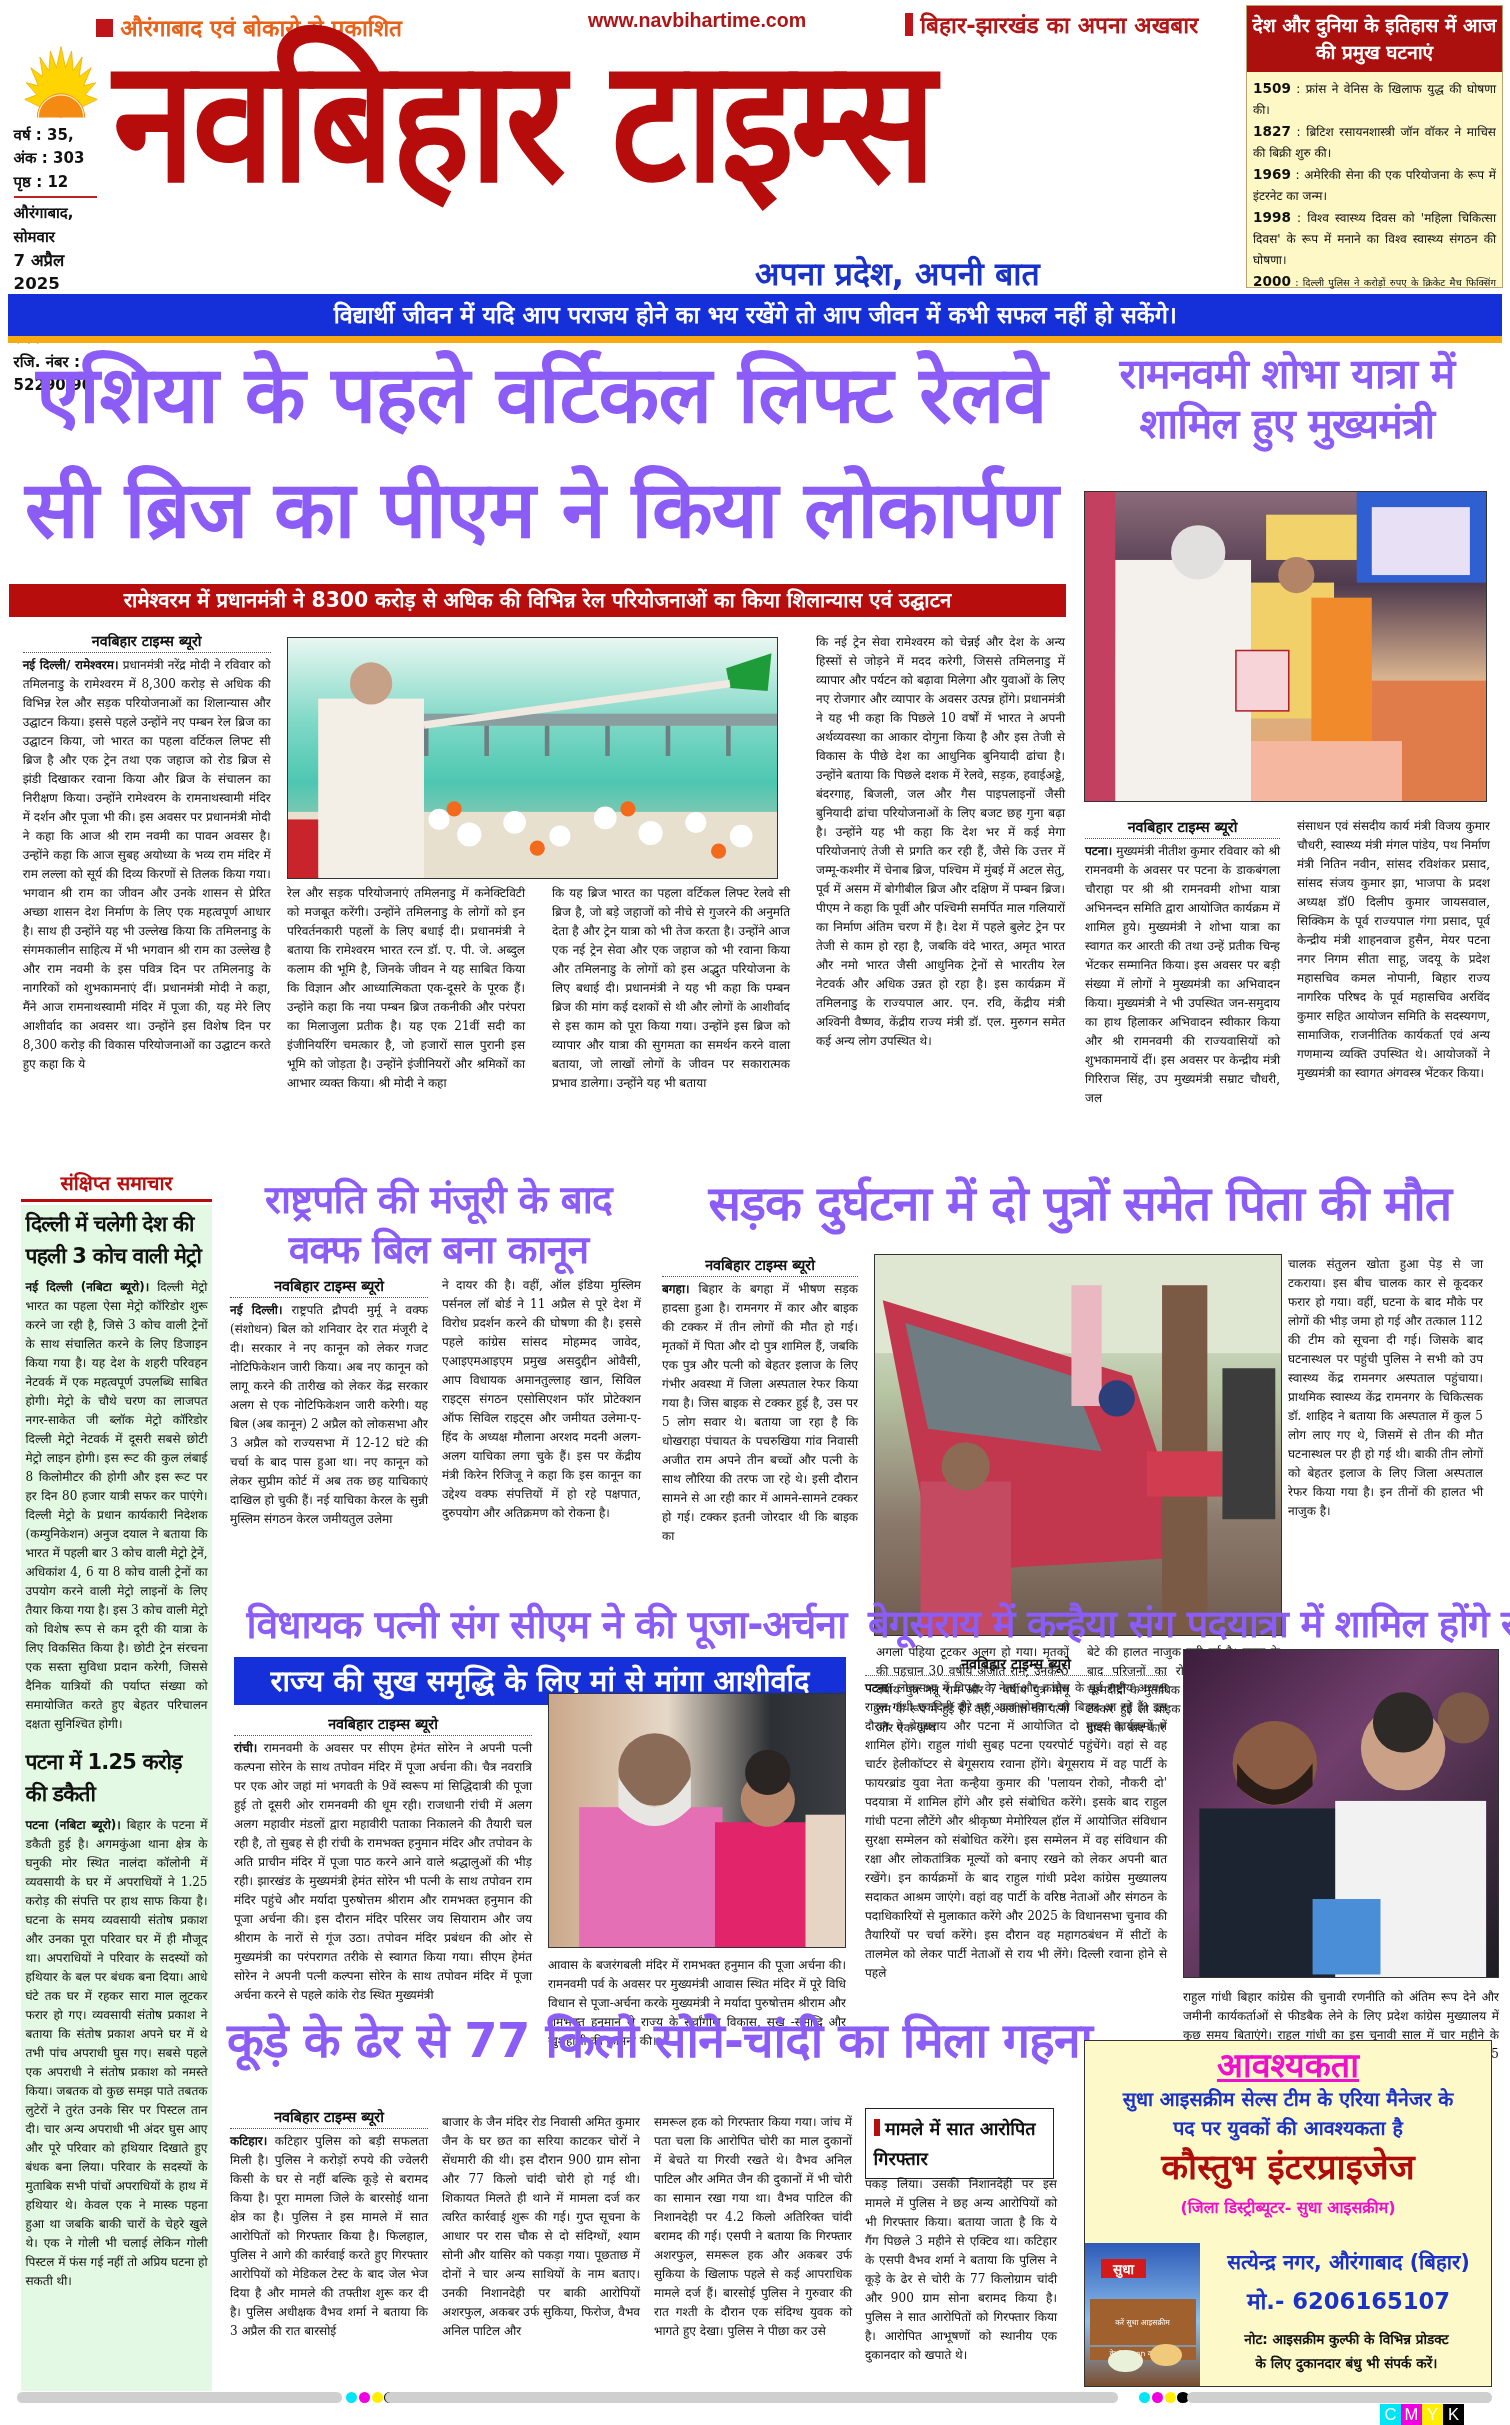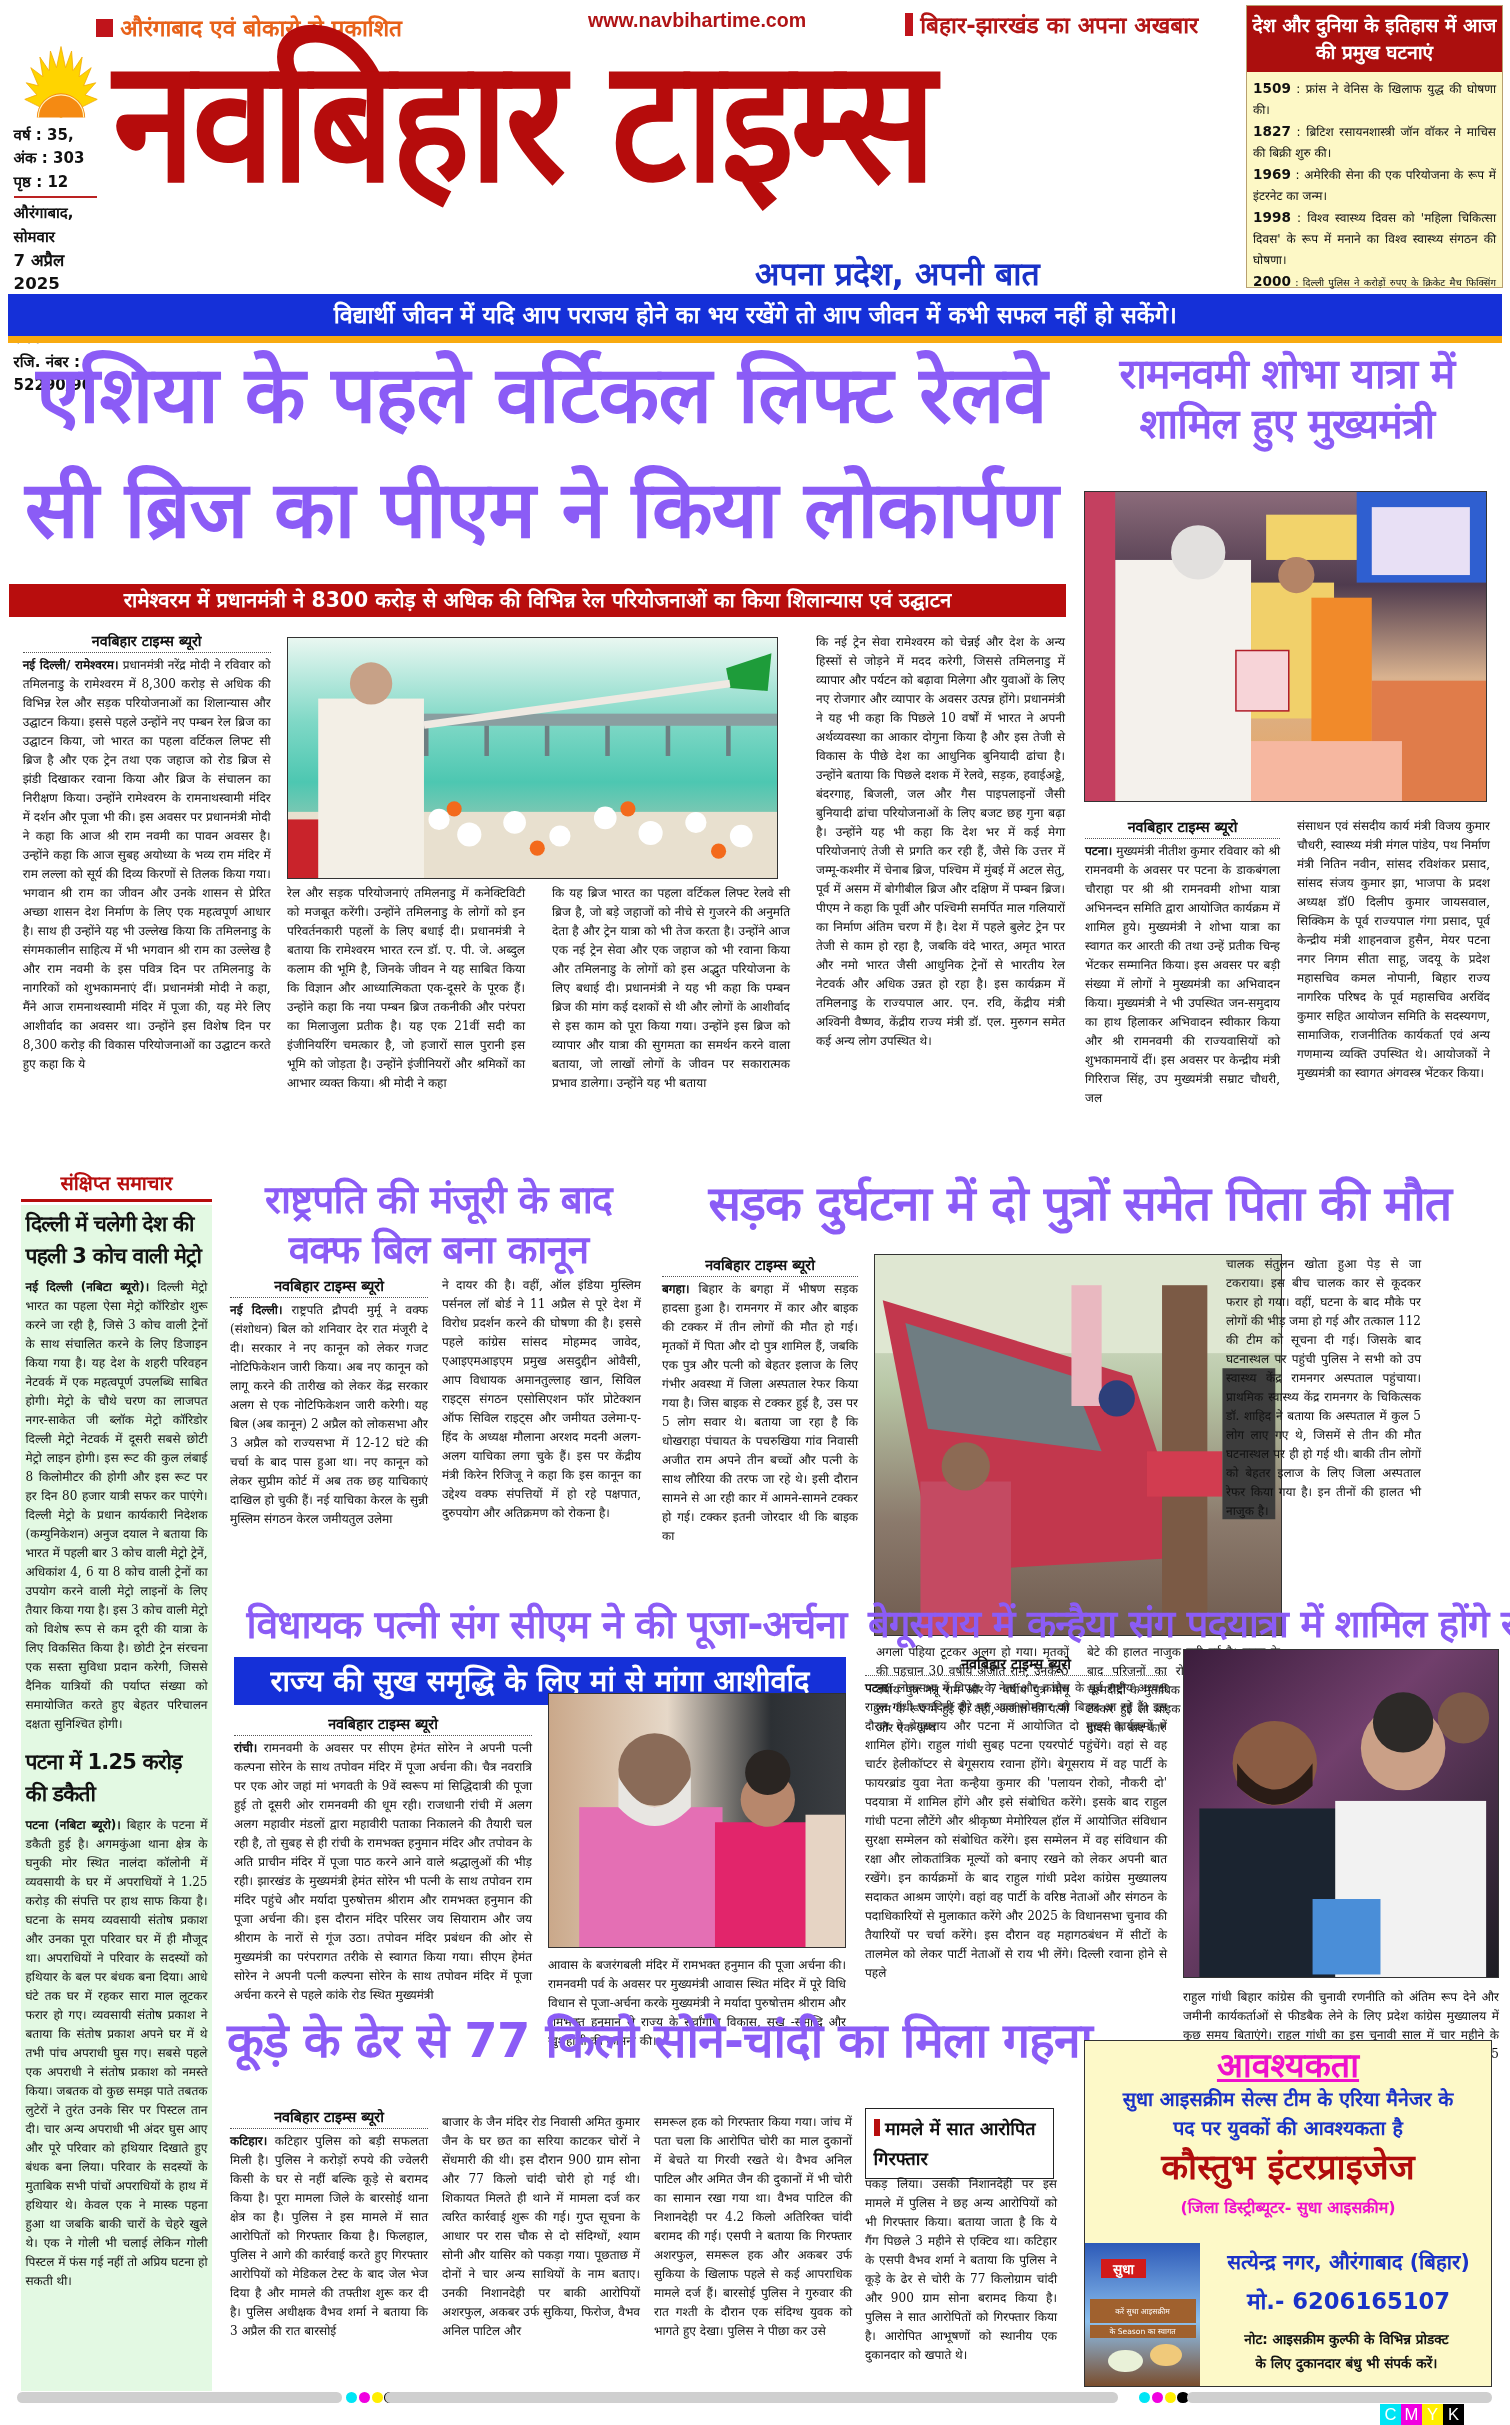--- a/index.html
+++ b/index.html
@@ -205,21 +205,21 @@
     <rect x="460" y="150" width="70" height="200" fill="#3c3c3c"></rect>
     <circle cx="320" cy="190" r="24" fill="#2d3f7a"></circle>
   </svg>
 </div>
 <div class="abs" style="left:876px;top:1643px;width:193px">
   <p class="body tight">अगला पहिया टूटकर अलग हो गया। मृतकों की पहचान 30 वर्षीय अजीत राम, उनके 5 वर्षीय पुत्र मन्नू राम और 7 वर्षीय पुत्र मोनू राम के रूप में हुई है। वहीं, अजीत की पत्नी और एक अन्य</p>
 </div>
 <div class="abs" style="left:1087px;top:1643px;width:193px">
   <p class="body tight">बेटे की हालत नाजुक बनी हुई है। घटना के बाद परिजनों का रो-रोकर बुरा हाल है। चश्मदीदों के मुताबिक जब बाइक की कार से टक्कर हुई तो बाइक के परखच्चे उड़ गए। हादसे के बाद कार</p>
 </div>
-<div class="abs" style="left:1226px;top:1255px;width:195px">
+<div class="abs" style="left:1288px;top:1255px;width:195px">
   <p class="body tight">चालक संतुलन खोता हुआ पेड़ से जा टकराया। इस बीच चालक कार से कूदकर फरार हो गया। वहीं, घटना के बाद मौके पर लोगों की भीड़ जमा हो गई और तत्काल 112 की टीम को सूचना दी गई। जिसके बाद घटनास्थल पर पहुंची पुलिस ने सभी को उप स्वास्थ्य केंद्र रामनगर अस्पताल पहुंचाया। प्राथमिक स्वास्थ्य केंद्र रामनगर के चिकित्सक डॉ. शाहिद ने बताया कि अस्पताल में कुल 5 लोग लाए गए थे, जिसमें से तीन की मौत घटनास्थल पर ही हो गई थी। बाकी तीन लोगों को बेहतर इलाज के लिए जिला अस्पताल रेफर किया गया है। इन तीनों की हालत भी नाजुक है।</p>
 </div>
 
 <div class="abs hl" style="left:233px;top:1604px;width:627px;font-size:39px;text-align:center;white-space:nowrap">विधायक पत्नी संग सीएम ने की पूजा-अर्चना</div>
 <div class="abs sub-blue" style="left:234px;top:1657px;width:612px;white-space:nowrap;overflow:hidden;font-size:29px">राज्य की सुख समृद्धि के लिए मां से मांगा आशीर्वाद</div>
 <div class="abs" style="left:234px;top:1714px;width:298px">
   <div class="byline serif">नवबिहार टाइम्स ब्यूरो</div>
   <p class="body tight"><b>रांची।</b> <span>रामनवमी के अवसर पर सीएम हेमंत सोरेन ने अपनी पत्नी कल्पना सोरेन के साथ तपोवन मंदिर में पूजा अर्चना की। चैत्र नवरात्रि पर एक ओर जहां मां भगवती के 9वें स्वरूप मां सिद्धिदात्री की पूजा हुई तो दूसरी ओर रामनवमी की धूम रही। राजधानी रांची में अलग अलग महावीर मंडलों द्वारा महावीरी पताका निकालने की तैयारी चल रही है, तो सुबह से ही रांची के रामभक्त हनुमान मंदिर और तपोवन के अति प्राचीन मंदिर में पूजा पाठ करने आने वाले श्रद्धालुओं की भीड़ रही। झारखंड के मुख्यमंत्री हेमंत सोरेन भी पत्नी के साथ तपोवन राम मंदिर पहुंचे और मर्यादा पुरुषोत्तम श्रीराम और रामभक्त हनुमान की पूजा अर्चना की। इस दौरान मंदिर परिसर जय सियाराम और जय श्रीराम के नारों से गूंज उठा। तपोवन मंदिर प्रबंधन की ओर से मुख्यमंत्री का परंपरागत तरीके से स्वागत किया गया। सीएम हेमंत सोरेन ने अपनी पत्नी कल्पना सोरेन के साथ तपोवन मंदिर में पूजा अर्चना करने से पहले कांके रोड स्थित मुख्यमंत्री</span></p>
 </div>
 <div class="abs photo" style="left:548px;top:1693px;width:298px;height:255px;background:linear-gradient(90deg,#caa88a 0%,#e6d8c8 40%,#2c3034 75%,#3b3e42 100%)">
@@ -277,21 +277,21 @@
 </div>
 
 <div class="abs ad" style="left:1084px;top:2040px;width:408px;height:347px">
   <div style="font-size:34px;font-weight:bold;color:#ee10cc;text-decoration:underline;line-height:39px;margin-top:4.5px">आवश्यकता</div>
   <div style="font-size:19.6px;font-weight:bold;color:#1a32c8;line-height:29px">सुधा आइसक्रीम सेल्स टीम के एरिया मैनेजर के</div>
   <div style="font-size:19.6px;font-weight:bold;color:#1a32c8;line-height:29px">पद पर युवकों की आवश्यकता है</div>
   <div style="font-size:35px;font-weight:bold;color:#b10c0c;line-height:48px">कौस्तुभ इंटरप्राइजेज</div>
   <div style="font-size:16px;font-weight:bold;color:#ee10cc;line-height:33px">(जिला डिस्ट्रीब्यूटर- सुधा आइसक्रीम)</div>
   <div class="abs" style="left:0;top:202px;width:115px;height:143px;background:linear-gradient(180deg,#2d5ab8 0%,#8cc0ee 55%,#7a4e2e 100%)">
     <div style="color:#fff;background:#d21a1a;font-weight:bold;font-size:13.6px;width:45px;margin:16px">सुधा</div>
-    <div style="background:#a0612e;color:#fff;font-size:7.6px;margin:21px 4.5px 0;padding:7px">करें सुधा आइसक्रीम</div>
+    <div style="background:#a0612e;color:#fff;font-size:7.6px;margin:21px 4.5px 0;padding:18px">करें सुधा आइसक्रीम</div>
     <div style="background:#a0612e;color:#fff;font-size:7.6px;margin:1.5px 4.5px 0;padding:1.5px">के Season का स्वागत</div>
     <div style="position:absolute;left:22.7px;bottom:13.6px;width:35px;height:22.7px;border-radius:50%;background:#e9f1d8"></div>
     <div style="position:absolute;left:65px;bottom:19.6px;width:32px;height:22.7px;border-radius:50%;background:#f0c97a"></div>
   </div>
   <div class="abs" style="left:121px;top:204px;width:285px;font-size:20.4px;font-weight:bold;color:#1a32c8;line-height:35px">सत्येन्द्र नगर, औरंगाबाद (बिहार)</div>
   <div class="abs" style="left:121px;top:243px;width:285px;font-size:22.7px;font-weight:bold;color:#1a32c8;line-height:35px">मो.- 6206165107</div>
   <div class="abs" style="left:118px;top:287px;width:287px;font-size:13.6px;font-weight:bold;color:#111;line-height:22.7px">नोट: आइसक्रीम कुल्फी के विभिन्न प्रोडक्ट</div>
   <div class="abs" style="left:118px;top:311px;width:287px;font-size:13.6px;font-weight:bold;color:#111;line-height:22.7px">के लिए दुकानदार बंधु भी संपर्क करें।</div>
 </div>
 

